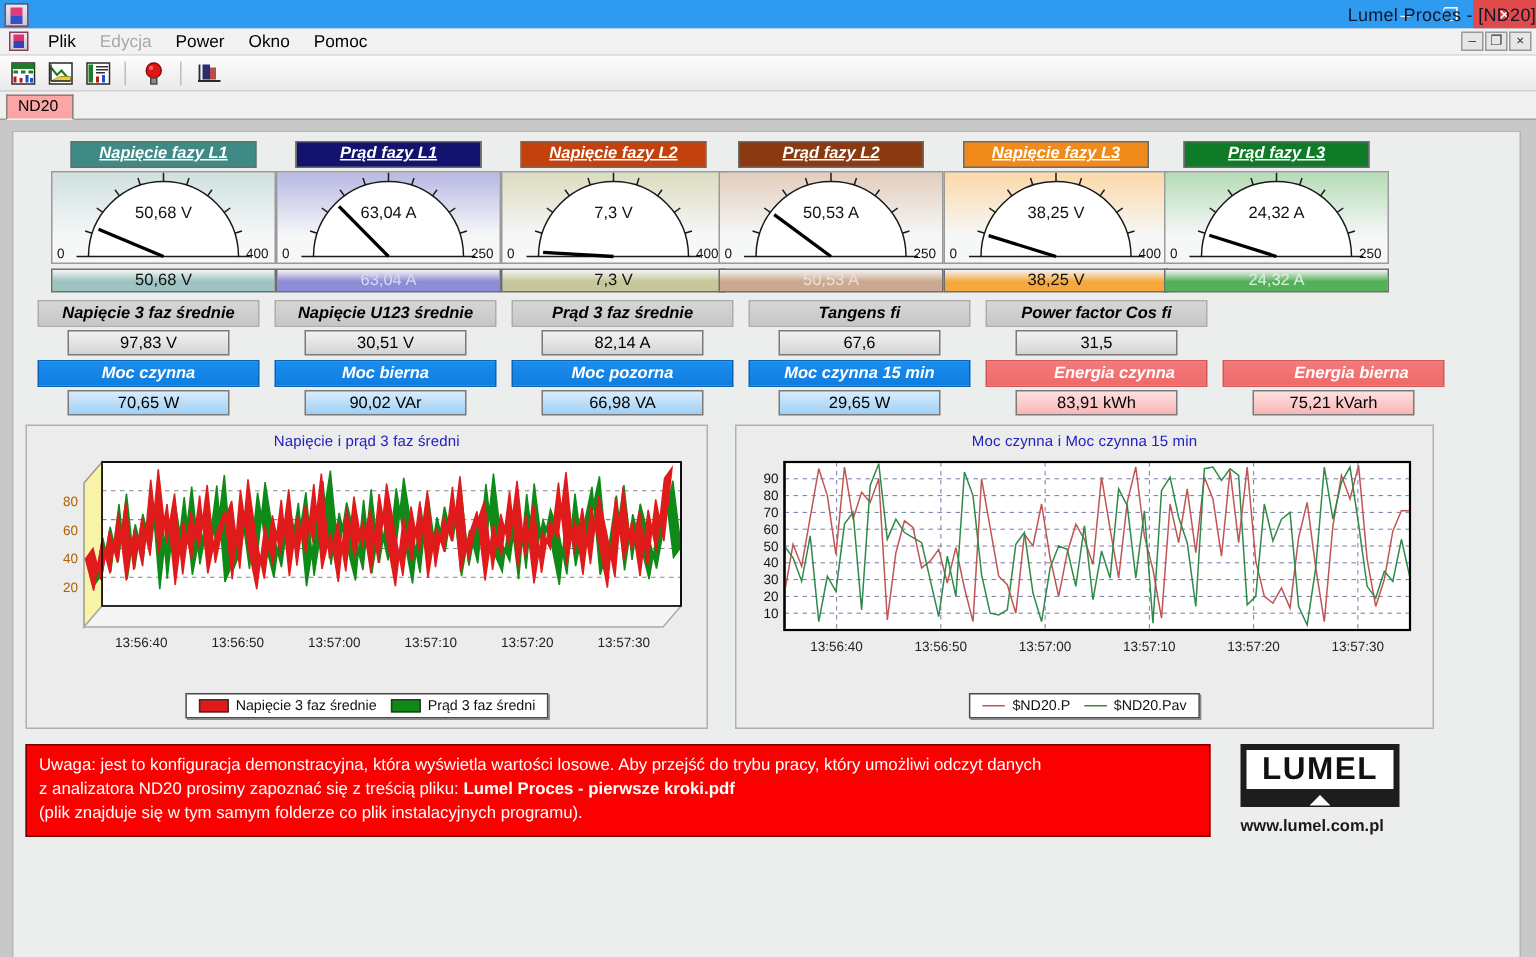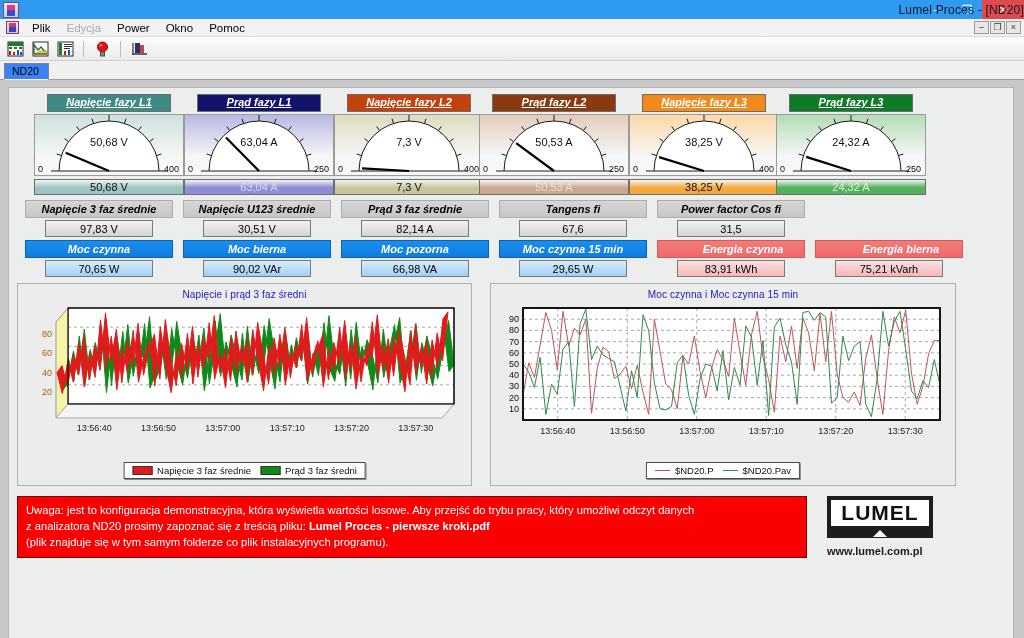--- a/index.html
+++ b/index.html
@@ -86,21 +86,21 @@
 
   
   #tabstrip {
     height: 19px; background: #f0f0f0;
     border-bottom: 1px solid #a0a0a0;
     display: flex; align-items: flex-end; padding-left: 4px;
   }
   #tab-nd20 {
     font-size: 10.5px; padding: 1px 9px 2px 7px;
     border: 1px solid #848484; border-bottom: 1px solid #f0f0f0;
-    background: #3b82f6; color: #000;
+    background: #fca5a5; color: #000;
     position: relative; top: 1px;
   }
 
   
   #workspace {
     position: absolute; left: 0; top: 84px;
     width: 1024px; height: 554px;
     background: #c8c8c8;
   }
   #mdi-child {

